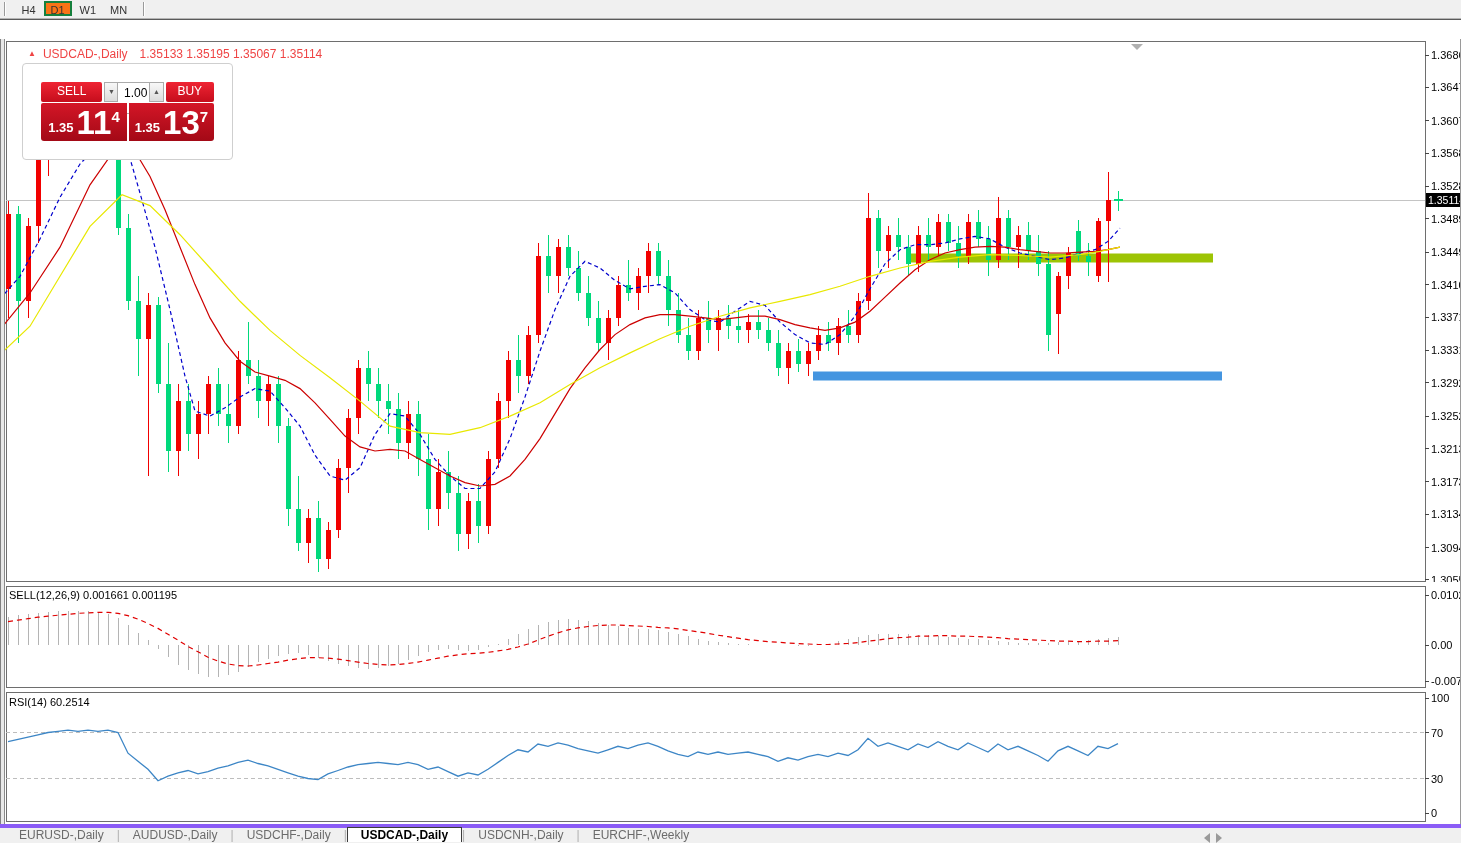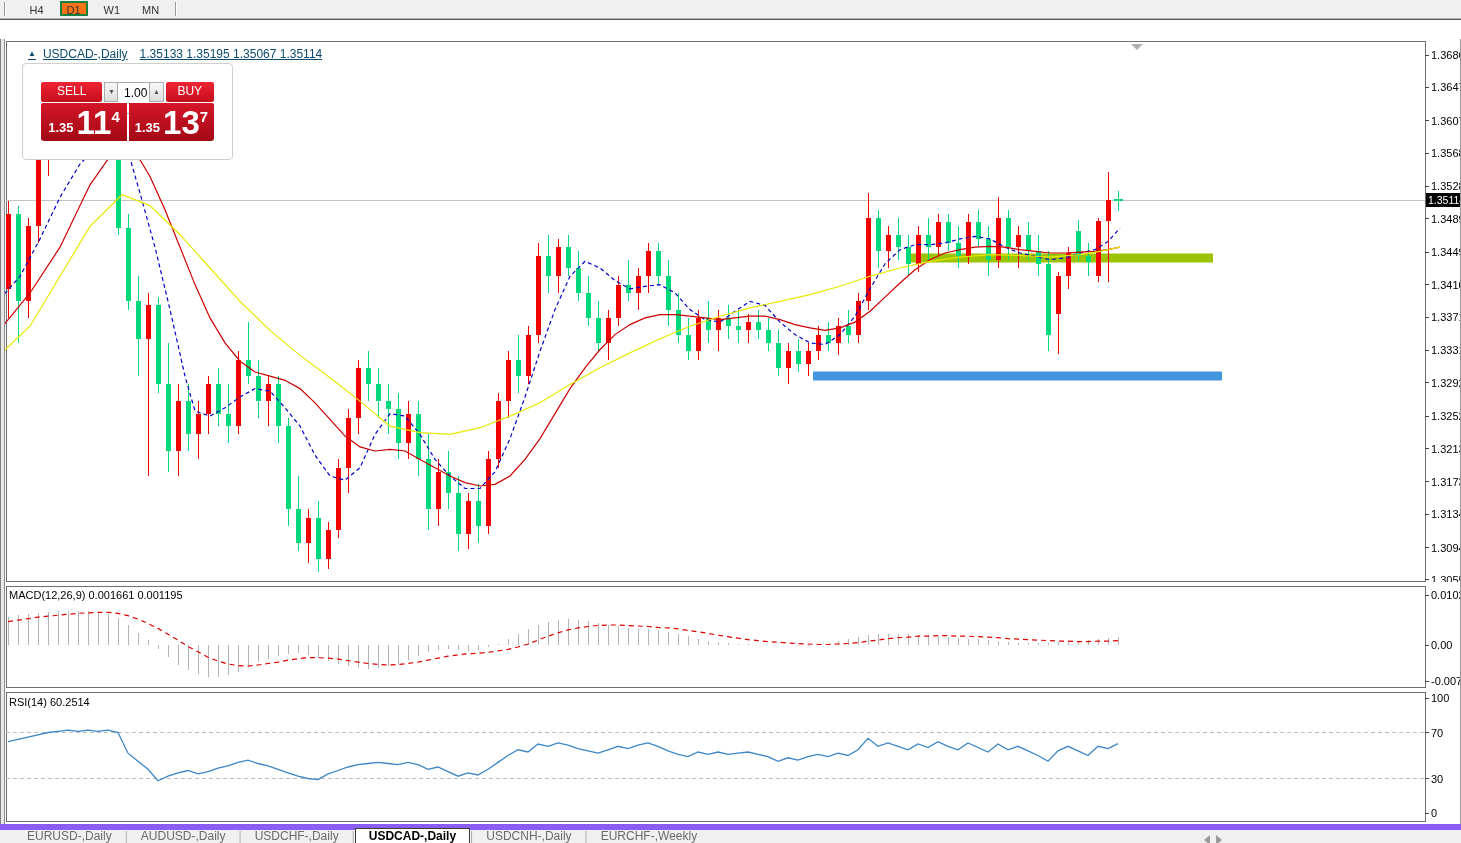--- a/index.html
+++ b/index.html
@@ -2,35 +2,35 @@
 <html><head>
 <meta charset="utf-8">
 <style>
   * { margin:0; padding:0; box-sizing:border-box; }
   html,body { width:1461px; height:843px; overflow:hidden; background:#f0f0f0;
               font-family:"Liberation Sans", sans-serif; }
   
   .toolbar { position:absolute; left:0; top:0; width:1461px; height:19px;
              background:#f0f0f0; border-bottom:1px solid #b5b5b5; }
   .tf-btn { position:relative; display:inline-block; height:15px; line-height:14px;
-            margin:1px 1px 0 9px; padding:0 5px; font-size:11px; color:#333;
+            margin:1px 1px 0 1px; padding:0 5px; font-size:11px; color:#333;
             border:1px solid transparent; cursor:default; }
   .tf-btn.active { background:#f97316; border:2px solid #15803d; }
   .groove { display:inline-block; width:2px; height:14px; margin:2px 4px 0 4px;
             border-left:1px solid #9a9a9a; border-right:1px solid #ffffff; vertical-align:top;}
   
   .chart-region { position:absolute; left:0; top:19px; width:1461px; height:805px;
                   background:#ffffff; border-top:1px solid #5a5a5a; }
   .left-edge { position:absolute; left:0; top:19px; width:5px; height:805px;
                background:#e8e8e8; border-left:1px solid #808080; border-right:1px solid #8a8a8a; }
   .right-edge { position:absolute; right:0; top:19px; width:1px; height:805px; background:#9a9a9a; }
   svg { position:absolute; left:0; }
   
   .chart-header { position:absolute; left:28px; top:27px; height:13px; font-size:12px;
-                  color:#0c4a6e; white-space:nowrap; z-index:5;text-decoration:underline; }
+                  color:#ef4444; white-space:nowrap; z-index:5; }
   .chart-header .arrow { font-size:8px; vertical-align:2px; margin-right:7px; }
   .chart-header .vals { margin-left:12px; }
   
   .ind-title { position:absolute; left:9px; font-size:11px; color:#000; z-index:5; white-space:nowrap;}
   
   .trade-panel { position:absolute; left:22px; top:43px; width:211px; z-index:6;
                  border:1px solid #cfcfcf; border-radius:4px; background:#fff; padding:18px; }
   .tp-row1 { display:flex; height:20px; }
   .btn-red { background:linear-gradient(#ef2433,#c50d1c); color:#fff; font-size:12px;
              text-align:center; line-height:19px; border-radius:2px; cursor:pointer; }
@@ -46,22 +46,22 @@
   .price-box { height:38px; background:linear-gradient(#d41627,#a30916); color:#fff;
                display:flex; align-items:flex-end; justify-content:center;
                padding-bottom:3px; cursor:pointer; }
   .price-box.left { width:104px; border-radius:2px 0 0 3px; margin-right:2px; }
   .price-box.right{ width:103px; border-radius:0 2px 3px 0; }
   .pb-base { font-size:13px; font-weight:bold; margin-right:3px; margin-bottom:3px; }
   .pb-big  { font-size:33px; font-weight:bold; line-height:30px; }
   .pb-sup  { font-size:15px; font-weight:bold; margin-bottom:13px; }
   
   .tabbar { position:absolute; left:0; top:824px; width:1461px; height:19px;
-            background:#f0f0f0; border-top:6px solid #8b5cf6; font-size:12px;
-            display:flex; align-items:center; padding-left:14px; }
+            background:#f0f0f0; border-top:4px solid #8b5cf6; font-size:12px;
+            display:flex; align-items:center; padding-left:6px; }
   .tab { color:#6b6b6b; padding:0 13px; height:18px; line-height:17px; cursor:pointer; white-space:nowrap;}
   .tab.active { background:#ffffff; color:#000; border:1px solid #3c3c3c; border-bottom:none;
                 height:19px; margin-top:-1px; line-height:19px; font-weight:bold; }
   .tab-sep { color:#b0b0b0; }
   .tab-scroll { position:absolute; top:5px; width:0; height:0; border-top:5px solid transparent;
                 border-bottom:5px solid transparent; cursor:pointer; }
   .tab-scroll.left  { left:1204px; border-right:6px solid #9a9a9a; }
   .tab-scroll.right { left:1216px; border-left:6px solid #9a9a9a; }
 </style>
 </head>
@@ -747,21 +747,21 @@
       </div>
       <div class="price-box right">
         <span class="pb-base">1.35</span>
         <span class="pb-big">13</span>
         <span class="pb-sup">7</span>
       </div>
     </div>
   </div>
 
   <div class="ind-title" style="top:569px">
-    <span>MACD(12,26,9)</span>&nbsp;<span>0.001661</span>&nbsp;<span>0.001195</span>
+    <span>SELL(12,26,9)</span>&nbsp;<span>0.001661</span>&nbsp;<span>0.001195</span>
   </div>
   <div class="ind-title" style="top:676px">
     <span>RSI(14)</span>&nbsp;<span>60.2514</span>
   </div>
 
   <div class="left-edge"></div>
   <div class="right-edge"></div>
 </div>
 
 <div class="tabbar">

